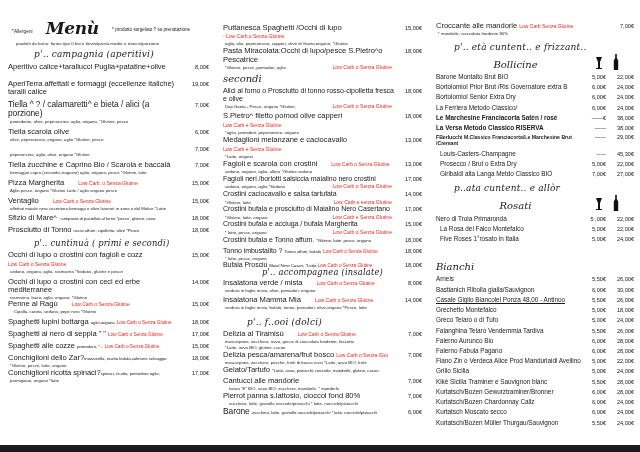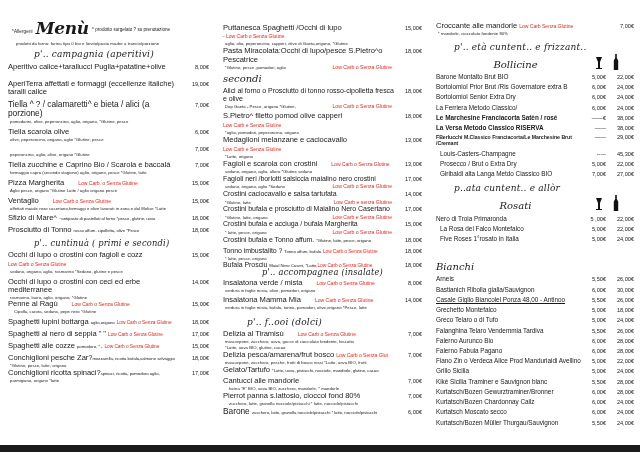--- a/index.html
+++ b/index.html
@@ -10,21 +10,21 @@
     color:#1a1a1a;
     overflow:hidden;
   }
   .page{position:relative;width:640px;height:452px;display:flex;}
   .col{box-sizing:border-box;padding:6px 6px 0 8px;}
   .col-left{width:215px;}
   .col-mid{width:213px;}
   .col-right{width:212px;}
 
   
-  .hdr{display:flex;align-items:flex-end;gap:3px;margin:14px 0 0 4px;}
+  .hdr{display:flex;align-items:flex-end;gap:13px;margin:14px 0 0 4px;}
   .hdr .aller{font-size:4.6px;letter-spacing:.1px;padding-bottom:3px;}
   .hdr .menu-word{
     font-family:"DejaVu Serif", serif;
     font-style:italic;font-weight:bold;font-size:17px;
     line-height:1;letter-spacing:-.3px;
   }
   .hdr .key{font-size:4.6px;padding-bottom:3px;line-height:1.5;}
   .subnote{font-size:4.3px;margin:4px 0 1px 8px;letter-spacing:.05px;}
 
   
@@ -175,21 +175,21 @@
       </div>
       <div class="row">
         <span class="nm"><span>Spaghetti al nero di seppia  "    "</span> <span class="lc t">Low Carb o Senza Glutine</span></span>
         <span class="pr">17,00€</span>
       </div>
       <div class="row">
         <span class="nm"><span>Spaghetti alle cozze</span> <span style="font-size:4.3px">pomodoro, *      -</span> <span class="lc t">Low Carb o Senza Glutine</span></span>
         <span class="pr">15,00€</span>
       </div>
       <div class="row">
-        <span class="nm"><span>Conchiglioni pesche Zar?</span><span style="font-size:4.3px">mozzarella, ricotta bufala,salmone selvaggio</span></span>
+        <span class="nm"><span>Conchiglioni dello Zar?</span><span style="font-size:4.3px">mozzarella, ricotta bufala,salmone selvaggio</span></span>
         <span class="pr">18,00€</span>
       </div>
       <div class="ing">*Glutine, pesce, latte, origano</div>
       <div class="row" style="margin-top:1px">
         <span class="nm"><span>Conchiglioni ricotta spinaci?</span><span style="font-size:4.3px">spinaci, ricotta, pomodoro  aglio,</span></span>
         <span class="pr">17,00€</span>
       </div>
       <div class="ing">parmigiano, origano  *latte</div>
     </div>
   </div>

